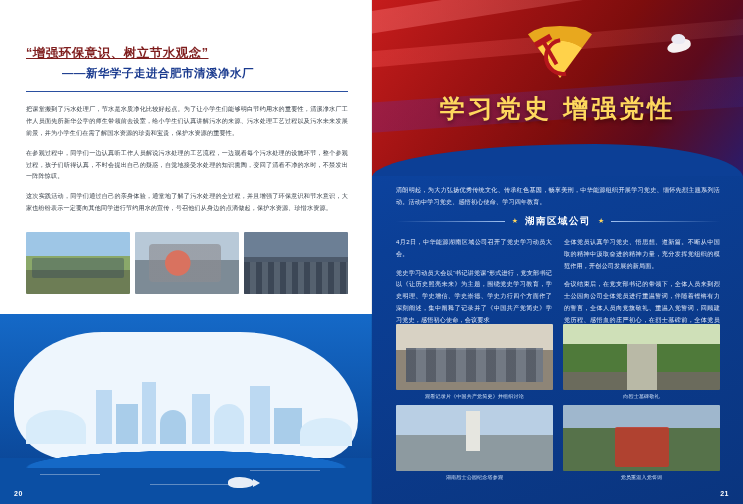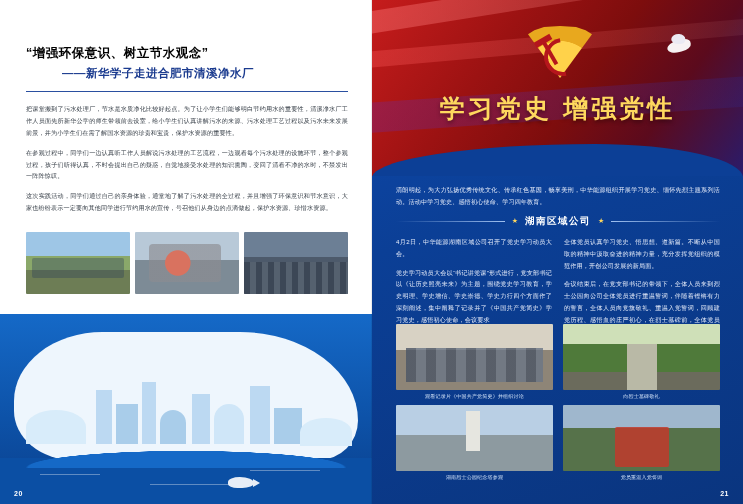--- a/index.html
+++ b/index.html
@@ -2,21 +2,21 @@
 <html><head>
 <meta charset="utf-8">
 <style>
   html,body{margin:0;padding:0;background:#ffffff;}
   body{width:743px;height:504px;overflow:hidden;font-family:"Liberation Sans","DejaVu Sans",sans-serif;}
   .spread{position:relative;width:743px;height:504px;display:flex;}
 
   
   .page-left{position:relative;width:372px;height:504px;background:#ffffff;overflow:hidden;}
   .lp-inner{position:absolute;left:26px;top:44px;width:322px;}
-  .title-main{color:#000000;font-size:12.5px;font-weight:bold;line-height:1.5;letter-spacing:0.5px;}
+  .title-main{color:#7f1d1d;font-size:12.5px;font-weight:bold;line-height:1.5;letter-spacing:0.5px;text-decoration:underline;}
   .title-sub{color:#1b3b8f;font-size:11.5px;font-weight:bold;line-height:1.5;letter-spacing:0.5px;margin-top:2px;margin-left:36px;}
   .title-rule{width:322px;height:1px;background:#2a4fa0;margin:9px 0 11px 0;}
   .body-p{color:#333b44;font-size:6.1px;line-height:1.95;text-align:justify;margin:0 0 8px 0;letter-spacing:0.15px;}
 
   .photo-row{position:absolute;left:26px;top:232px;display:flex;gap:5px;}
   .photo{width:104px;height:62px;border-radius:1px;overflow:hidden;position:relative;}
   .ph1{background:linear-gradient(#9ec6e6 0 38%, #8aa86a 38% 62%, #6d7d55 62% 100%);}
   .ph1:after{content:"";position:absolute;left:6px;top:26px;width:92px;height:20px;background:rgba(40,60,90,.35);border-radius:2px;}
   .ph2{background:linear-gradient(#b8c9d8 0 45%, #7d8b96 45% 100%);}
   .ph2:after{content:"";position:absolute;left:14px;top:12px;width:72px;height:38px;background:radial-gradient(circle at 40% 50%, #d9725f 0 26%, rgba(140,140,145,.65) 28% 100%);border-radius:4px;}

